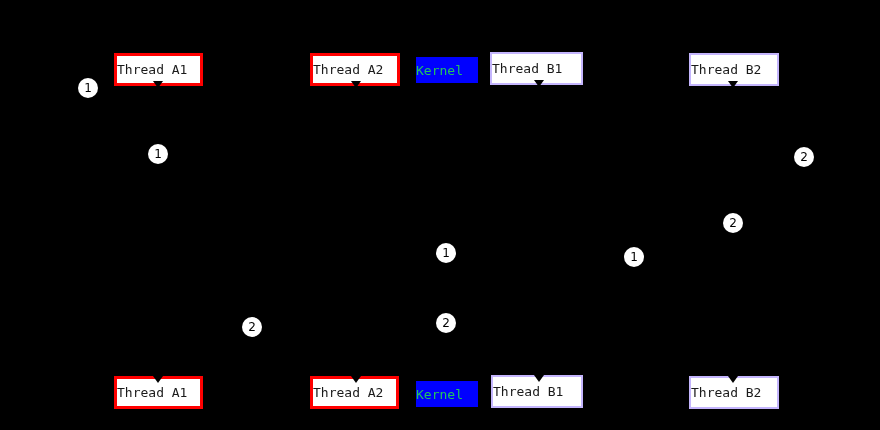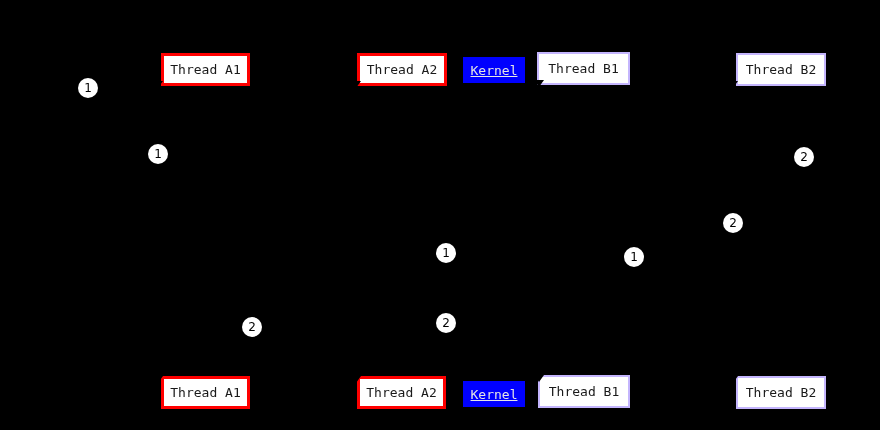--- a/index.html
+++ b/index.html
@@ -14,33 +14,30 @@
     background: #000000;
     overflow: hidden;
     font-family: "DejaVu Sans Mono", "Liberation Mono", monospace;
   }
   .box {
     position: absolute;
     box-sizing: border-box;
     background: #ffffff;
     display: flex;
     align-items: center;
-    justify-content: center;
     font-size: 13px;
     color: #1a1a1a;
     white-space: nowrap;
-    margin-left: 47px;
   }
   .box.red  { border: 3px solid #ff0000; }
   .box.blue { border: 2px solid #c4b5fd; }
   .box.kernel {
     background: #0000ff;
     border: none;
-    color: #e5e5e5;
-    text-decoration: underline;
+    color: #22c55e;
   }
   .badge {
     position: absolute;
     width: 20px;
     height: 20px;
     border-radius: 50%;
     background: #ffffff;
     color: #000000;
     font-family: "DejaVu Sans", "Liberation Sans", sans-serif;
     font-size: 12px;

